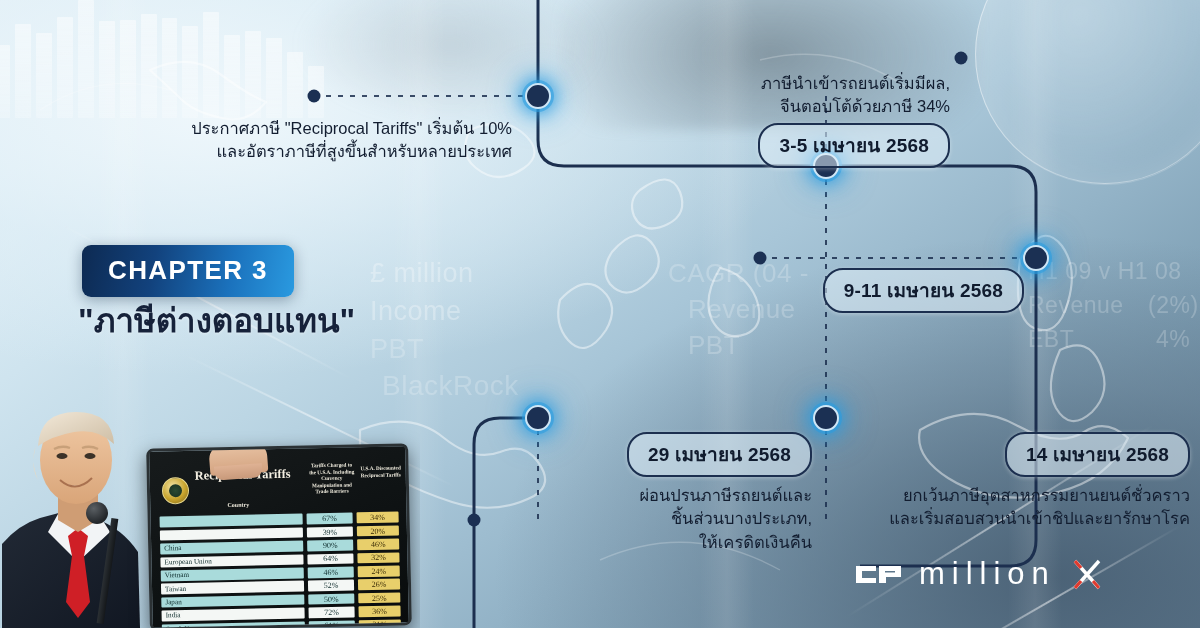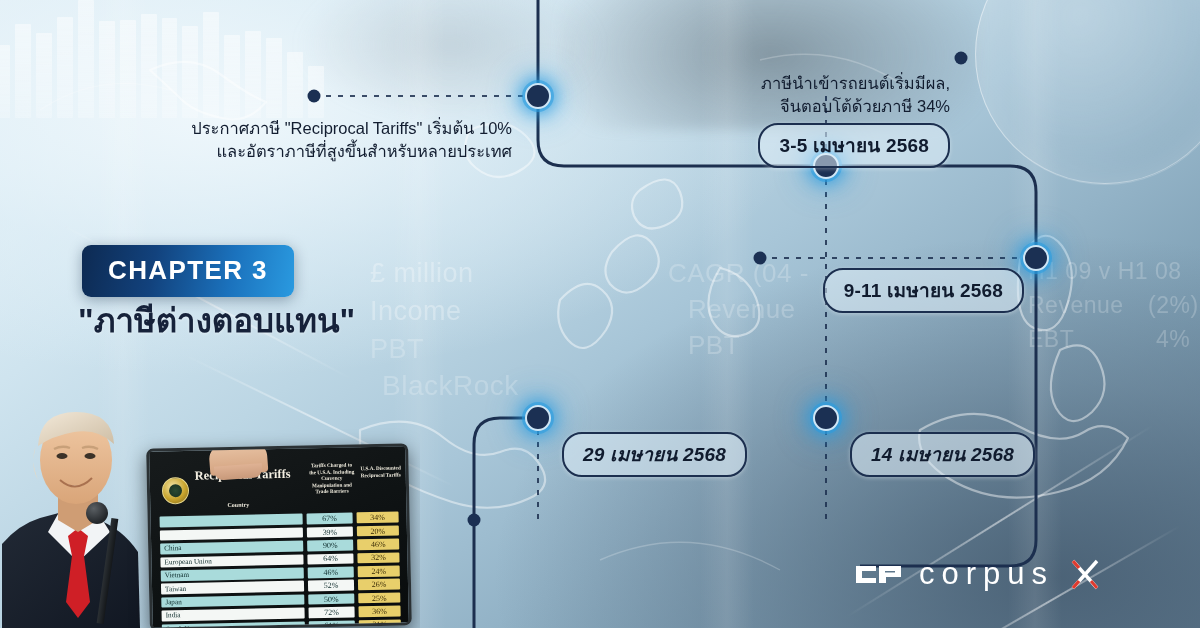--- a/index.html
+++ b/index.html
@@ -110,21 +110,21 @@
     display:inline-block;
     border:2px solid #1c2f4f; border-radius:20px;
     background:rgba(226,240,249,.55);
     color:#101b2e; font-size:19px; font-weight:bold; letter-spacing:.2px;
     padding:5px 19px 6px 19px;
     box-shadow:0 1px 4px rgba(255,255,255,.35);
   }
   .desc{ color:#121d30; font-size:16.5px; line-height:1.42; margin-top:7px; white-space:pre-line; }
   .desc.above{ margin:0 0 4px 0; }
   .ev-right{ text-align:right; }
-  .ev-left{ text-align:left;font-style:italic; }
+  .ev-left{ text-align:right; }
 
   
   .logo{ position:absolute; left:855px; top:556px; display:flex; align-items:center; gap:16px; }
   .logo-mark{ width:48px; height:23px; }
   .logo-word{ color:#fff; font-size:31px; letter-spacing:7px; font-weight:400; }
   .logo-x{ position:relative; width:30px; height:31px; }
 
   
   .photo-wrap{ position:absolute; left:0; top:396px; width:420px; height:232px; overflow:hidden; }
   .person{ position:absolute; left:2px; top:6px; width:152px; height:226px; }
@@ -282,24 +282,29 @@
 จีนตอบโต้ด้วยภาษี 34%</div>
     <div class="pill">3-5 เมษายน 2568</div>
   </div>
 
   <div class="event ev-right" style="left:660px; top:268px; width:364px;">
     <div class="pill">9-11 เมษายน 2568</div>
   </div>
 
   <div class="event ev-left" style="left:562px; top:432px; width:250px;">
     <div class="pill">29 เมษายน 2568</div>
+    <div class="desc">ผ่อนปรนภาษีรถยนต์และ
+ชิ้นส่วนบางประเภท,
+ให้เครดิตเงินคืน</div>
   </div>
 
   <div class="event ev-left" style="left:850px; top:432px; width:340px;">
     <div class="pill">14 เมษายน 2568</div>
+    <div class="desc">ยกเว้นภาษีอุตสาหกรรมยานยนต์ชั่วคราว
+และเริ่มสอบสวนนำเข้าชิปและยารักษาโรค</div>
   </div>
 
   <div class="chapter-badge">CHAPTER 3</div>
   <div class="chapter-title">"ภาษีต่างตอบแทน"</div>
 
   <div class="photo-wrap">
 
     <svg class="person" viewBox="0 0 152 226">
       <defs>
         <linearGradient id="suit" x1="0" y1="0" x2="1" y2="1">
@@ -400,21 +405,21 @@
           </div>
         </div>
     </div>
   </div>
 
   <div class="logo">
     <svg class="logo-mark" viewBox="0 0 48 23">
       <path d="M1,3 H21 V8 H7 V15 H21 V20 H1 Z" fill="#ffffff"></path>
       <path d="M24,3 H46 V14 H31 V20 H24 Z M30,8 V9.5 H40 V8 Z" fill="#ffffff"></path>
     </svg>
-    <span class="logo-word">corpus</span>
+    <span class="logo-word">million</span>
     <svg class="logo-x" viewBox="0 0 30 31">
       <path d="M3,2 L27,29" stroke="#ffffff" stroke-width="3.4"></path>
       <path d="M27,2 L3,29" stroke="#ffffff" stroke-width="3.4"></path>
       <path d="M3,2 L9,9" stroke="#e03b2f" stroke-width="3.4"></path>
       <path d="M3,29 L9,22" stroke="#e03b2f" stroke-width="3.4"></path>
       <path d="M27,29 L21,22" stroke="#e03b2f" stroke-width="3"></path>
     </svg>
   </div>
 
 </div>

